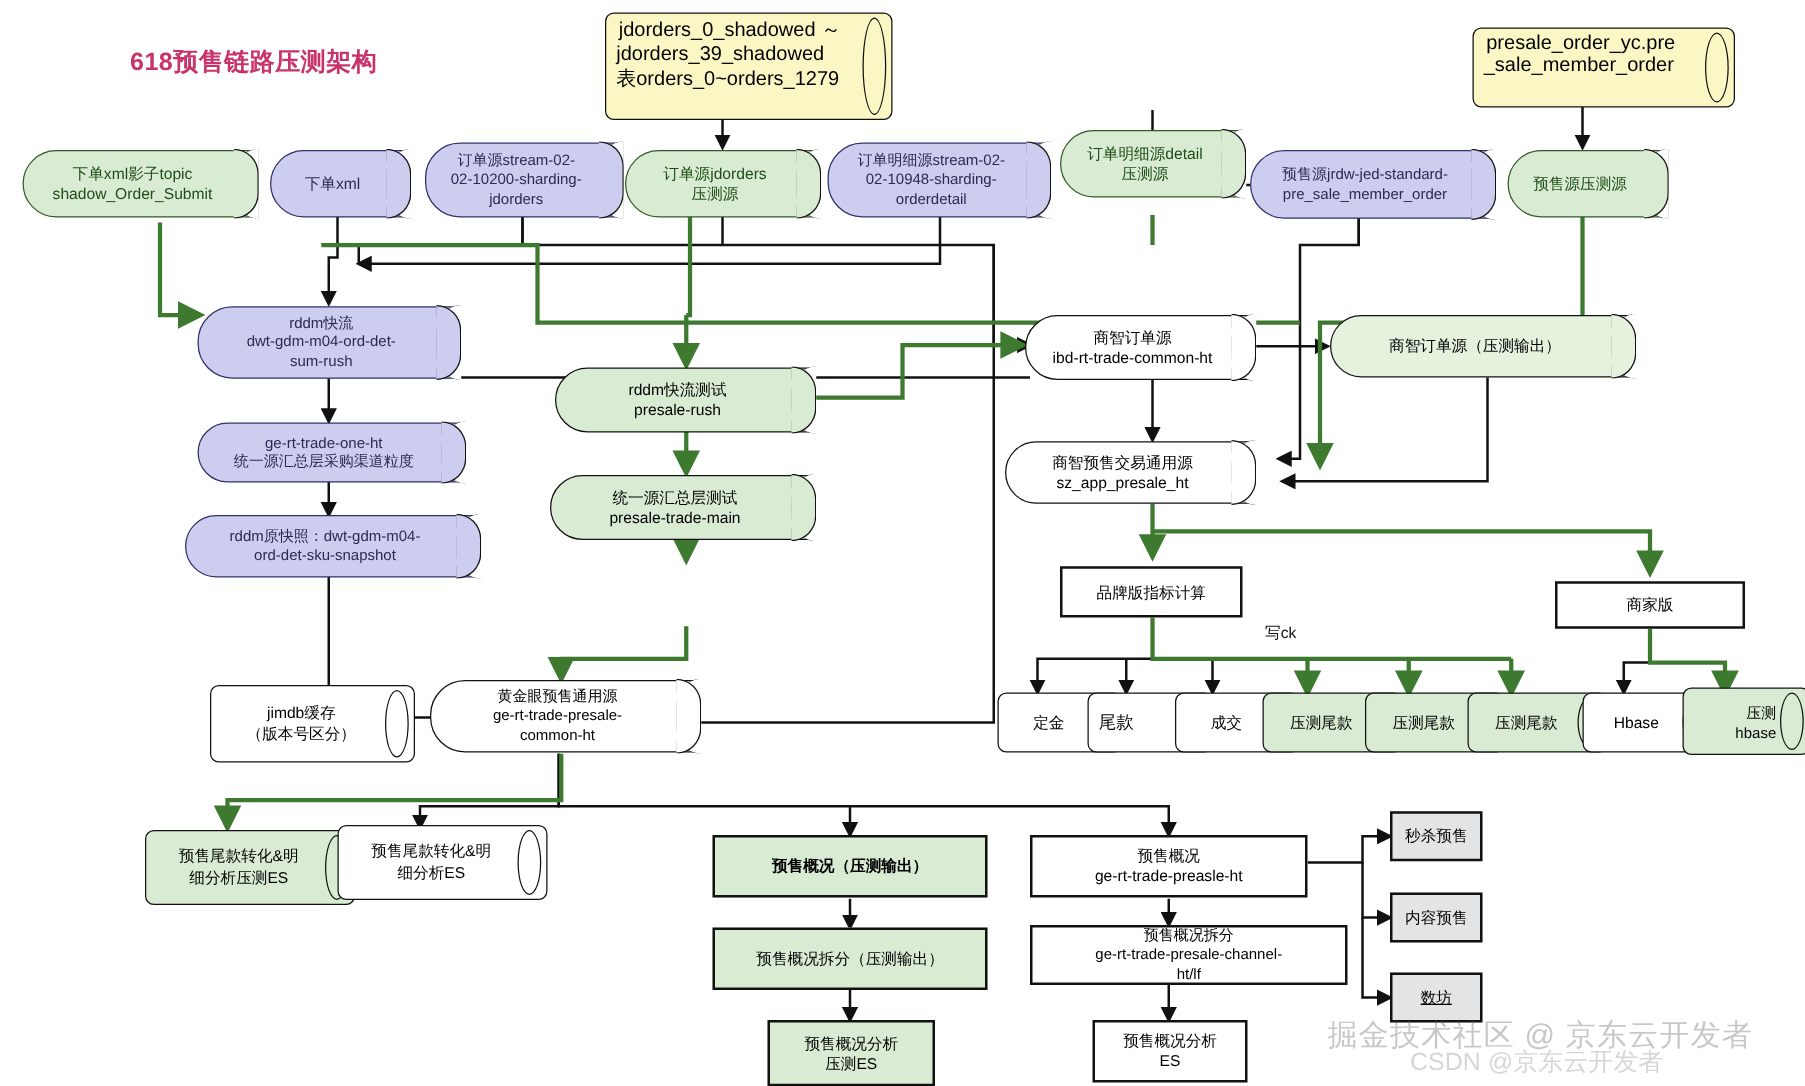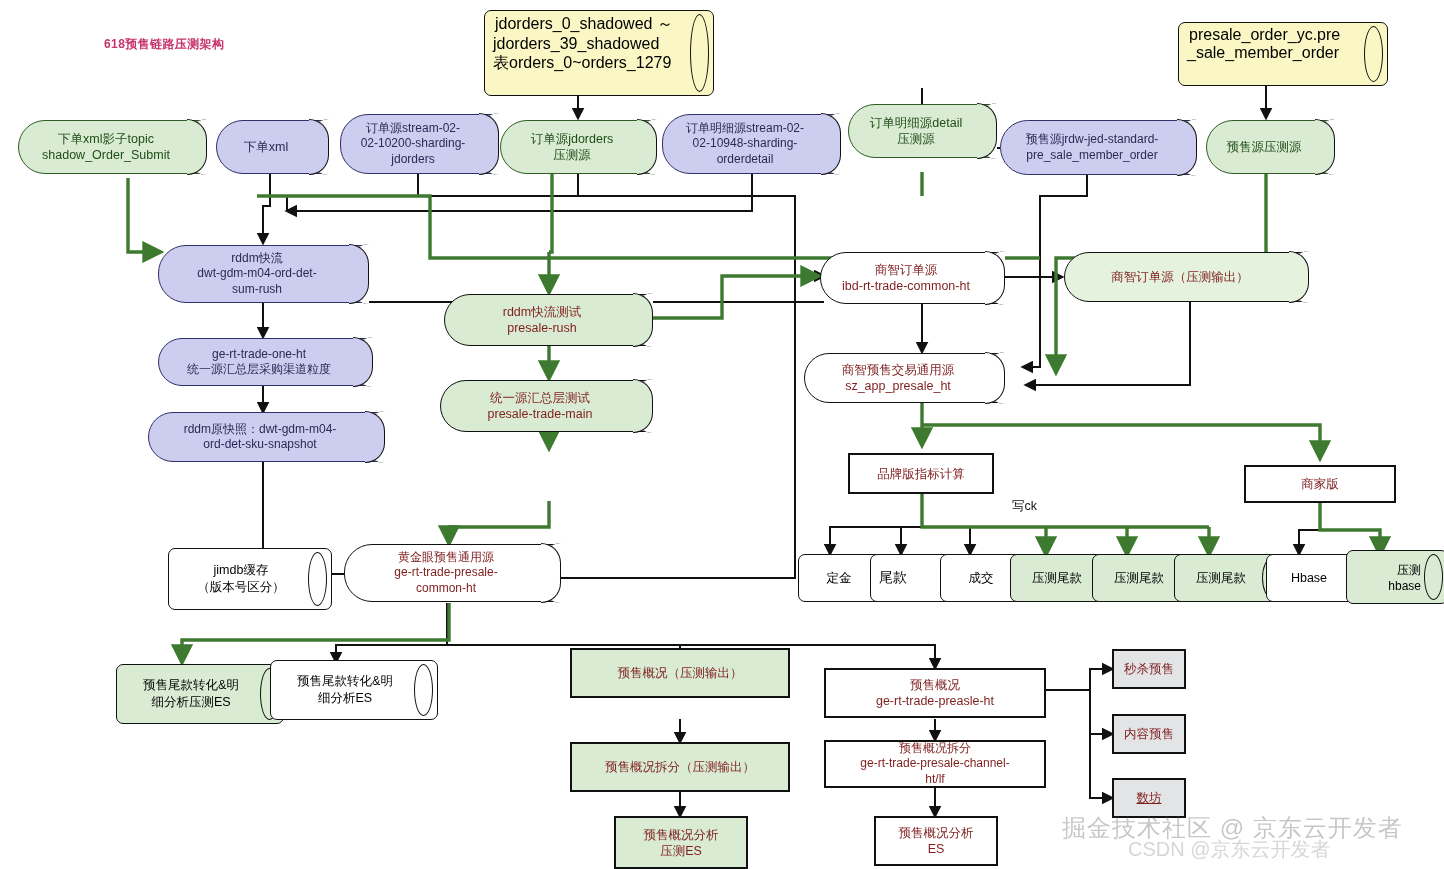--- a/index.html
+++ b/index.html
@@ -23,21 +23,21 @@
   }
   .node {
     position: absolute;
     box-sizing: border-box;
     display: flex;
     align-items: center;
     justify-content: center;
     text-align: center;
     font-size: 12.5px;
     line-height: 1.28;
-    color: #7f1d1d;
+    color: #000000;
     white-space: pre-line;
     z-index: 5;
   }
   
   .pipe {
     border: 1.9px solid #111;
     border-radius: 28px 0 0 28px;
     padding: 4px 22px 4px 10px;
   }
   .pipe::after {
@@ -93,21 +93,21 @@
   .b-green  { border-color: #2f5c24; }
   .b-purple { border-color: #30306a; }
   .b-black  { border-color: #111; }
 
   .t-green  { color: #1f4d17; }
   .t-purple { color: #2a2a55; }
 
   #title {
     position: absolute;
     left: 104px; top: 36px;
-    font-size: 12px;
+    font-size: 20px;
     font-weight: bold;
     color: #c8336b;
     letter-spacing: 0.4px;
     z-index: 8;
   }
   .edge-label {
     position: absolute;
     font-size: 12.5px;
     color: #111;
     z-index: 7;
@@ -392,36 +392,36 @@
     <span style="width:100%; text-align:center; font-size:12.5px; white-space:pre-line;">预售尾款转化&amp;明
 细分析压测ES</span>
   </div>
 
   <div class="cyl f-white" style="left:270px; top:660px; width:132px; height:52px; display:flex; align-items:center;">
     <span class="cyl-cap"></span>
     <span style="width:100%; text-align:center; font-size:12.5px; white-space:pre-line;">预售尾款转化&amp;明
 细分析ES</span>
   </div>
 
-  <div class="node rect f-green" style="left:570px; top:648px; width:220px; height:50px;">
+  <div class="node rect f-green" style="left:570px; top:668px; width:220px; height:50px;font-weight:bold;">
     <span>预售概况（压测输出）</span>
   </div>
   <div class="node rect f-green" style="left:570px; top:742px; width:220px; height:50px;">
     <span>预售概况拆分（压测输出）</span>
   </div>
   <div class="node rect f-green" style="left:614px; top:816px; width:134px; height:53px;">
     <span>预售概况分析
 压测ES</span>
   </div>
 
   <div class="node rect f-white" style="left:824px; top:668px; width:222px; height:50px;">
     <span>预售概况
 ge-rt-trade-preasle-ht</span>
   </div>
-  <div class="node rect f-white" style="left:824px; top:740px; width:222px; height:48px;">
+  <div class="node rect f-white" style="left:824px; top:740px; width:254px; height:48px;">
     <span style="font-size:12px;">预售概况拆分
 ge-rt-trade-presale-channel-
 ht/lf</span>
   </div>
   <div class="node rect f-white" style="left:874px; top:816px; width:124px; height:50px;">
     <span>预售概况分析
 ES</span>
   </div>
 
   <div class="node rect f-gray" style="left:1112px; top:649px; width:74px; height:40px;">

